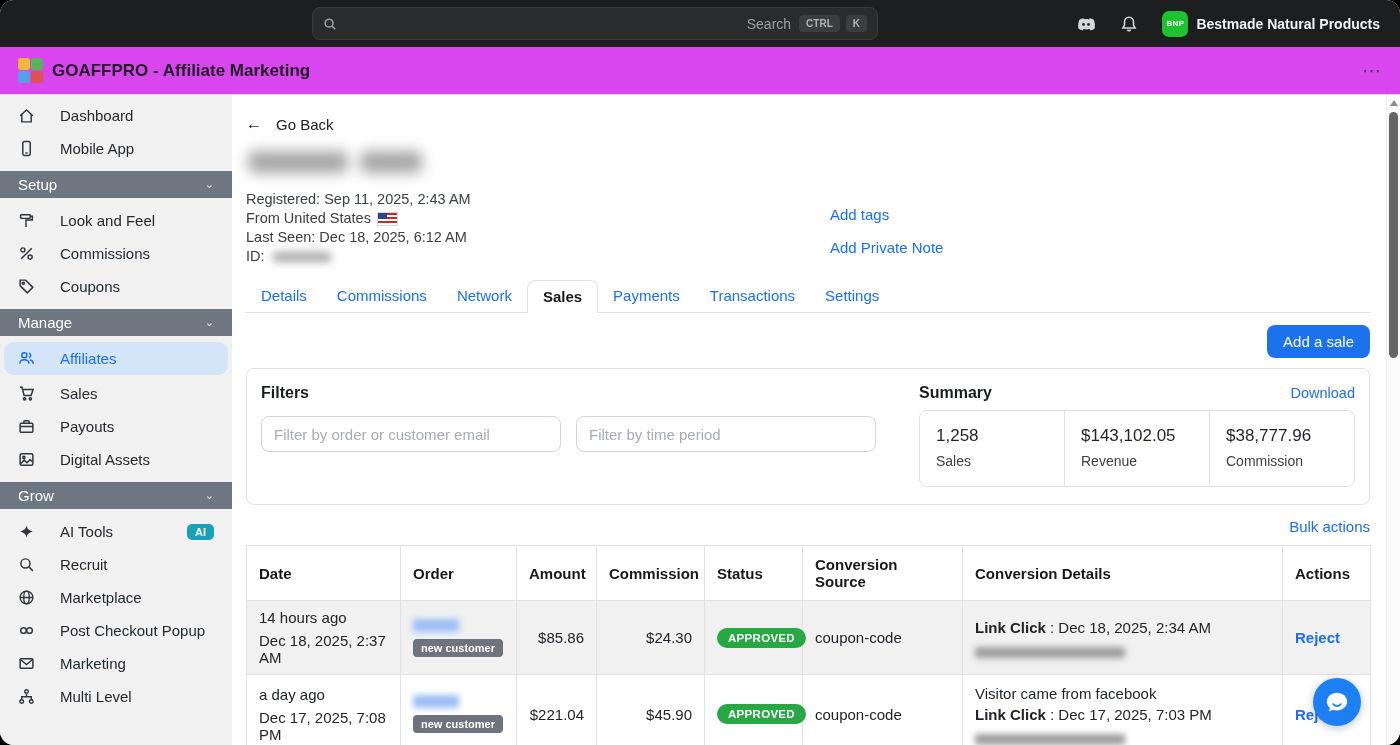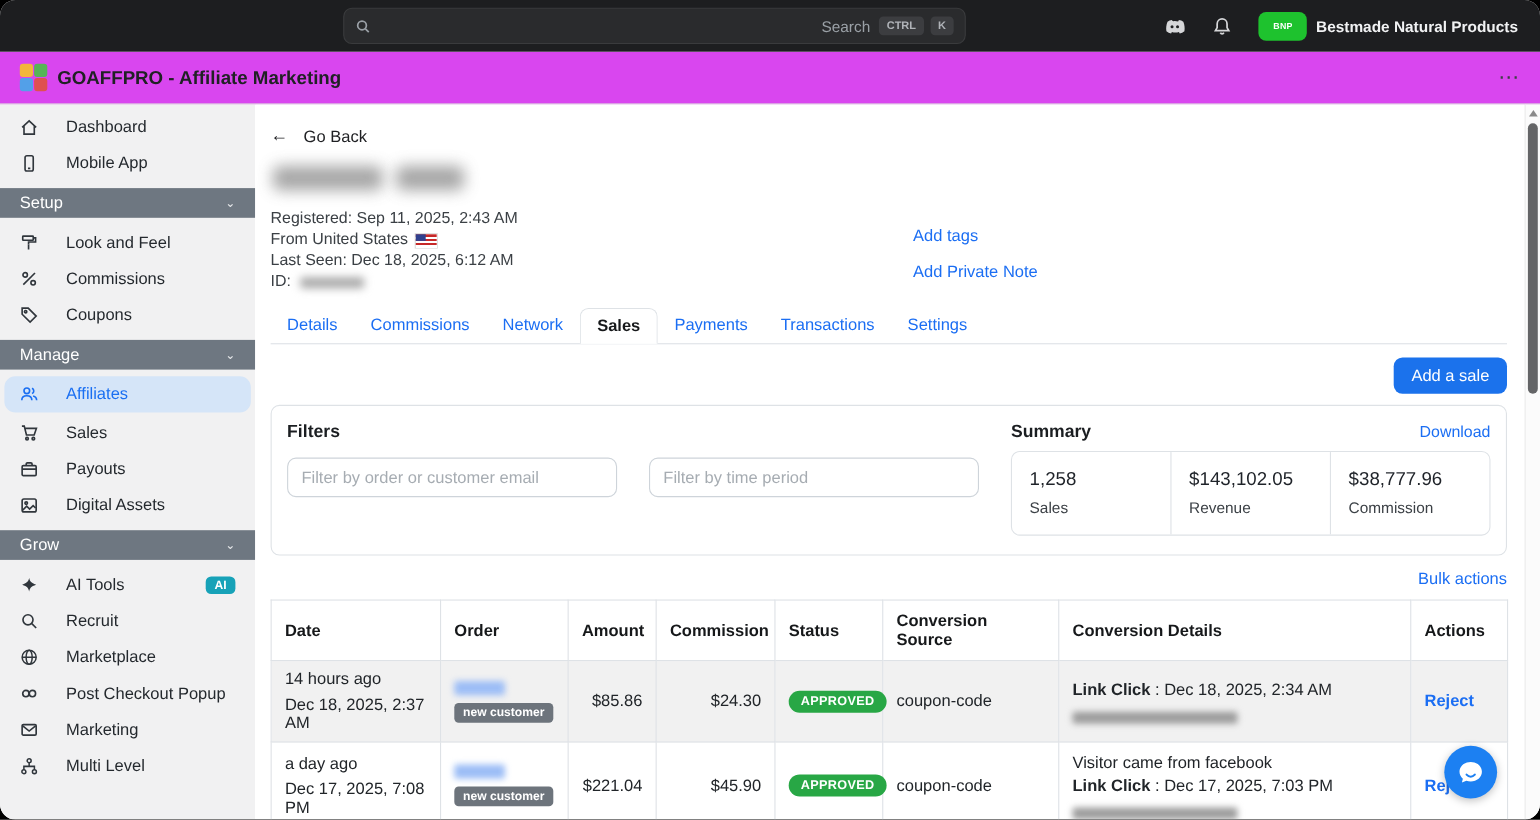--- a/index.html
+++ b/index.html
@@ -12,21 +12,21 @@
   .searchbox{position:absolute;left:312px;top:7px;width:566px;height:33px;background:#2a2b2d;
              border:1px solid #3a3b3d;border-radius:8px;display:flex;align-items:center;padding:0 10px;}
   .searchbox svg{flex:0 0 auto;margin-right:8px;}
   .searchbox input{flex:1;background:transparent;border:none;outline:none;color:#e8eaed;font-size:14px;
                    font-family:"Liberation Sans",sans-serif;text-align:right;}
   .searchbox input::placeholder{color:#9aa0a6;}
   .kbd{background:#3c3d40;color:#b0b3b8;font-size:10px;font-weight:bold;padding:3px 7px;border-radius:4px;margin-left:6px;}
   .top-right{margin-left:auto;display:flex;align-items:center;gap:24px;padding-right:20px;}
   .top-icon{color:#d5d6d8;display:flex;align-items:center;}
   .account{display:flex;align-items:center;gap:8px;}
-  .avatar{width:44px;height:26px;border-radius:7px;background:#1ec22e;color:#fff;font-size:8px;font-weight:bold;
+  .avatar{width:26px;height:26px;border-radius:7px;background:#1ec22e;color:#fff;font-size:8px;font-weight:bold;
           display:flex;align-items:center;justify-content:center;letter-spacing:.3px;}
   .account-name{color:#f1f2f3;font-size:14px;font-weight:bold;}
 
   
   .appheader{height:48px;background:#d946ef;border-bottom:1px solid #dcdcdd;display:flex;align-items:center;padding:0 18px;}
   .logo{width:26px;height:26px;display:grid;grid-template-columns:12px 12px;grid-template-rows:12px 12px;gap:1px;}
   .logo i{border-radius:3px;display:block;}
   .logo .p1{background:#f2b63c;}.logo .p2{background:#57b457;}.logo .p3{background:#53a0e8;}.logo .p4{background:#df5050;}
   .apptitle{font-size:17px;font-weight:bold;color:#202124;margin-left:8px;}
   .header-menu{margin-left:auto;color:#3c4043;font-size:19px;letter-spacing:1px;line-height:10px;cursor:pointer;}
@@ -77,21 +77,21 @@
               border-radius:8px 8px 0 0;color:#16181a;font-weight:bold;}
 
   .addsale-row{display:flex;justify-content:flex-end;margin-top:12px;}
   .btn-primary{background:#1b72ec;color:#fff;border:none;border-radius:8px;padding:8px 16px;font-size:15px;
                font-family:"Liberation Sans",sans-serif;cursor:pointer;}
 
   
   .card{margin-top:10px;border:1px solid #dee2e6;border-radius:8px;background:#fff;display:flex;
         justify-content:space-between;padding:15px 14px 17px 14px;}
   .card h3{margin:0;font-size:16px;font-weight:bold;color:#1b1e21;}
-  .filter-inputs{display:flex;gap:29px;margin-top:14px;}
+  .filter-inputs{display:flex;gap:15px;margin-top:14px;}
   .filter-inputs input{width:300px;height:36px;border:1px solid #ced4da;border-radius:8px;padding:0 12px;
                        font-size:15px;font-family:"Liberation Sans",sans-serif;color:#212529;outline:none;}
   .filter-inputs input::placeholder{color:#a6acb2;}
   .summary{width:436px;}
   .summary-head{display:flex;align-items:center;justify-content:space-between;}
   .summary-head a{color:#1b6ef3;font-size:14.5px;text-decoration:none;cursor:pointer;}
   .stats{margin-top:8px;border:1px solid #dee2e6;border-radius:8px;display:flex;overflow:hidden;}
   .stat{flex:1;padding:15px 16px 17px;border-right:1px solid #dee2e6;}
   .stat:last-child{border-right:none;}
   .stat .val{font-size:17px;color:#1f2329;}

